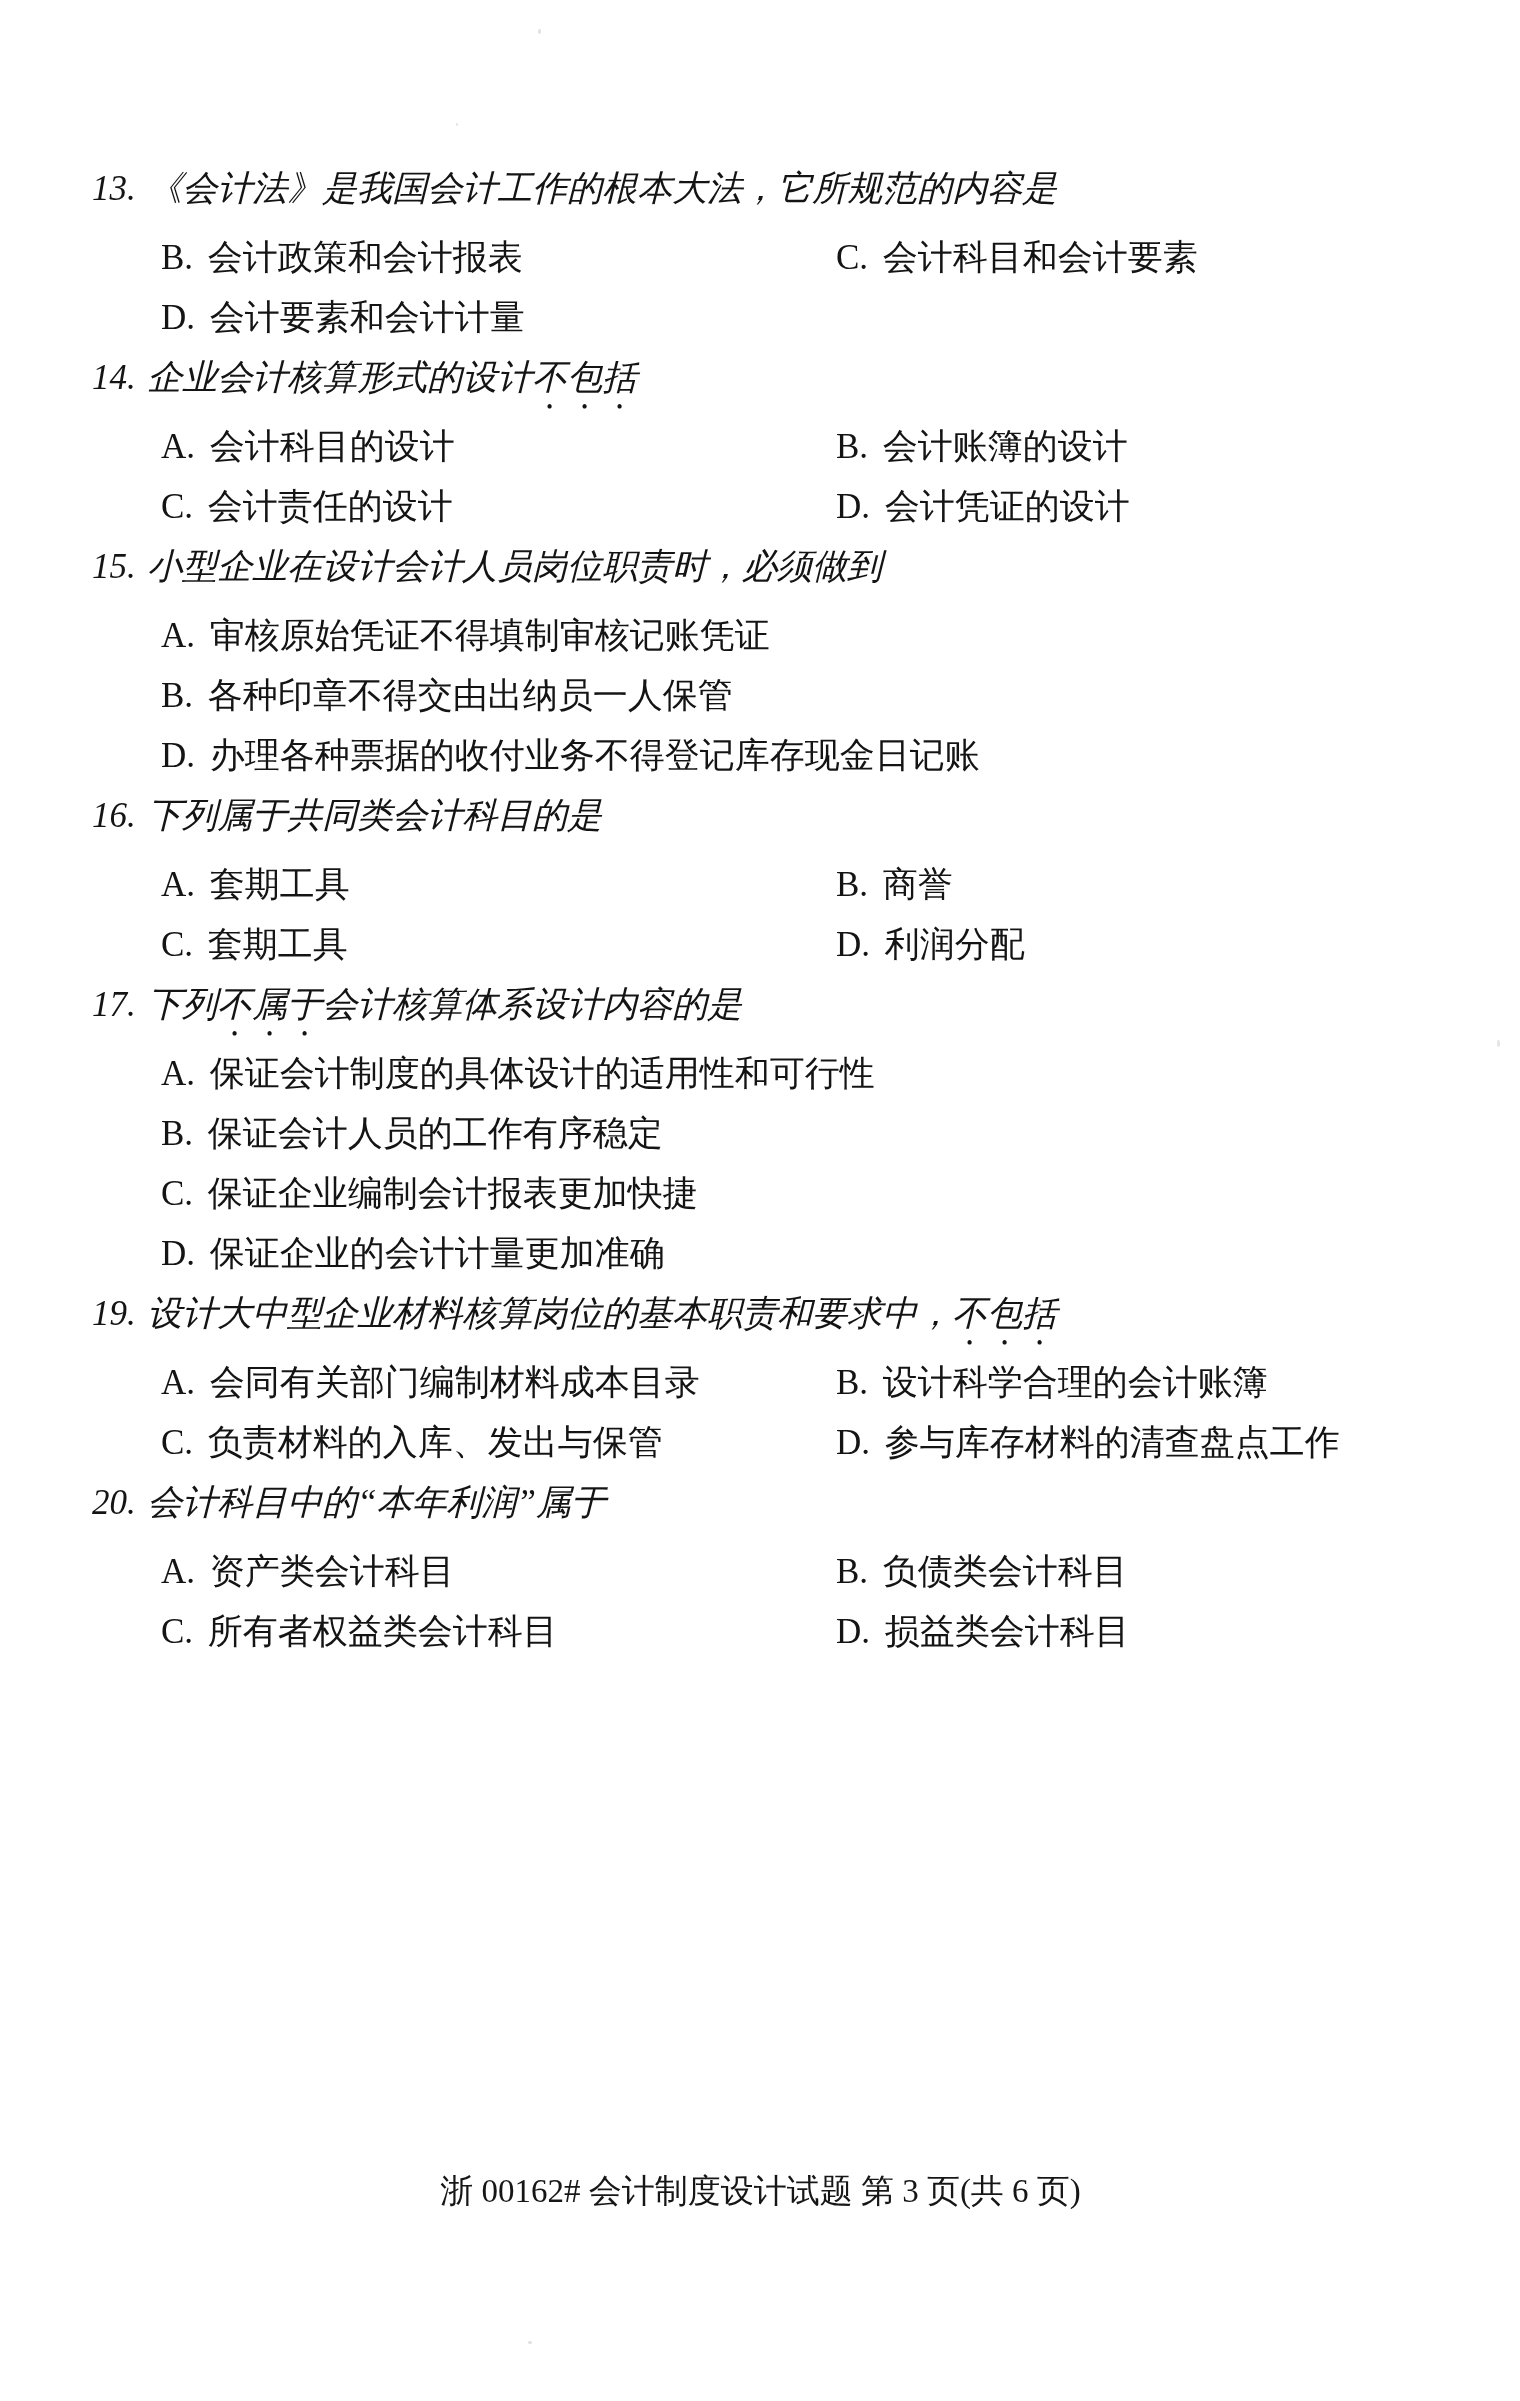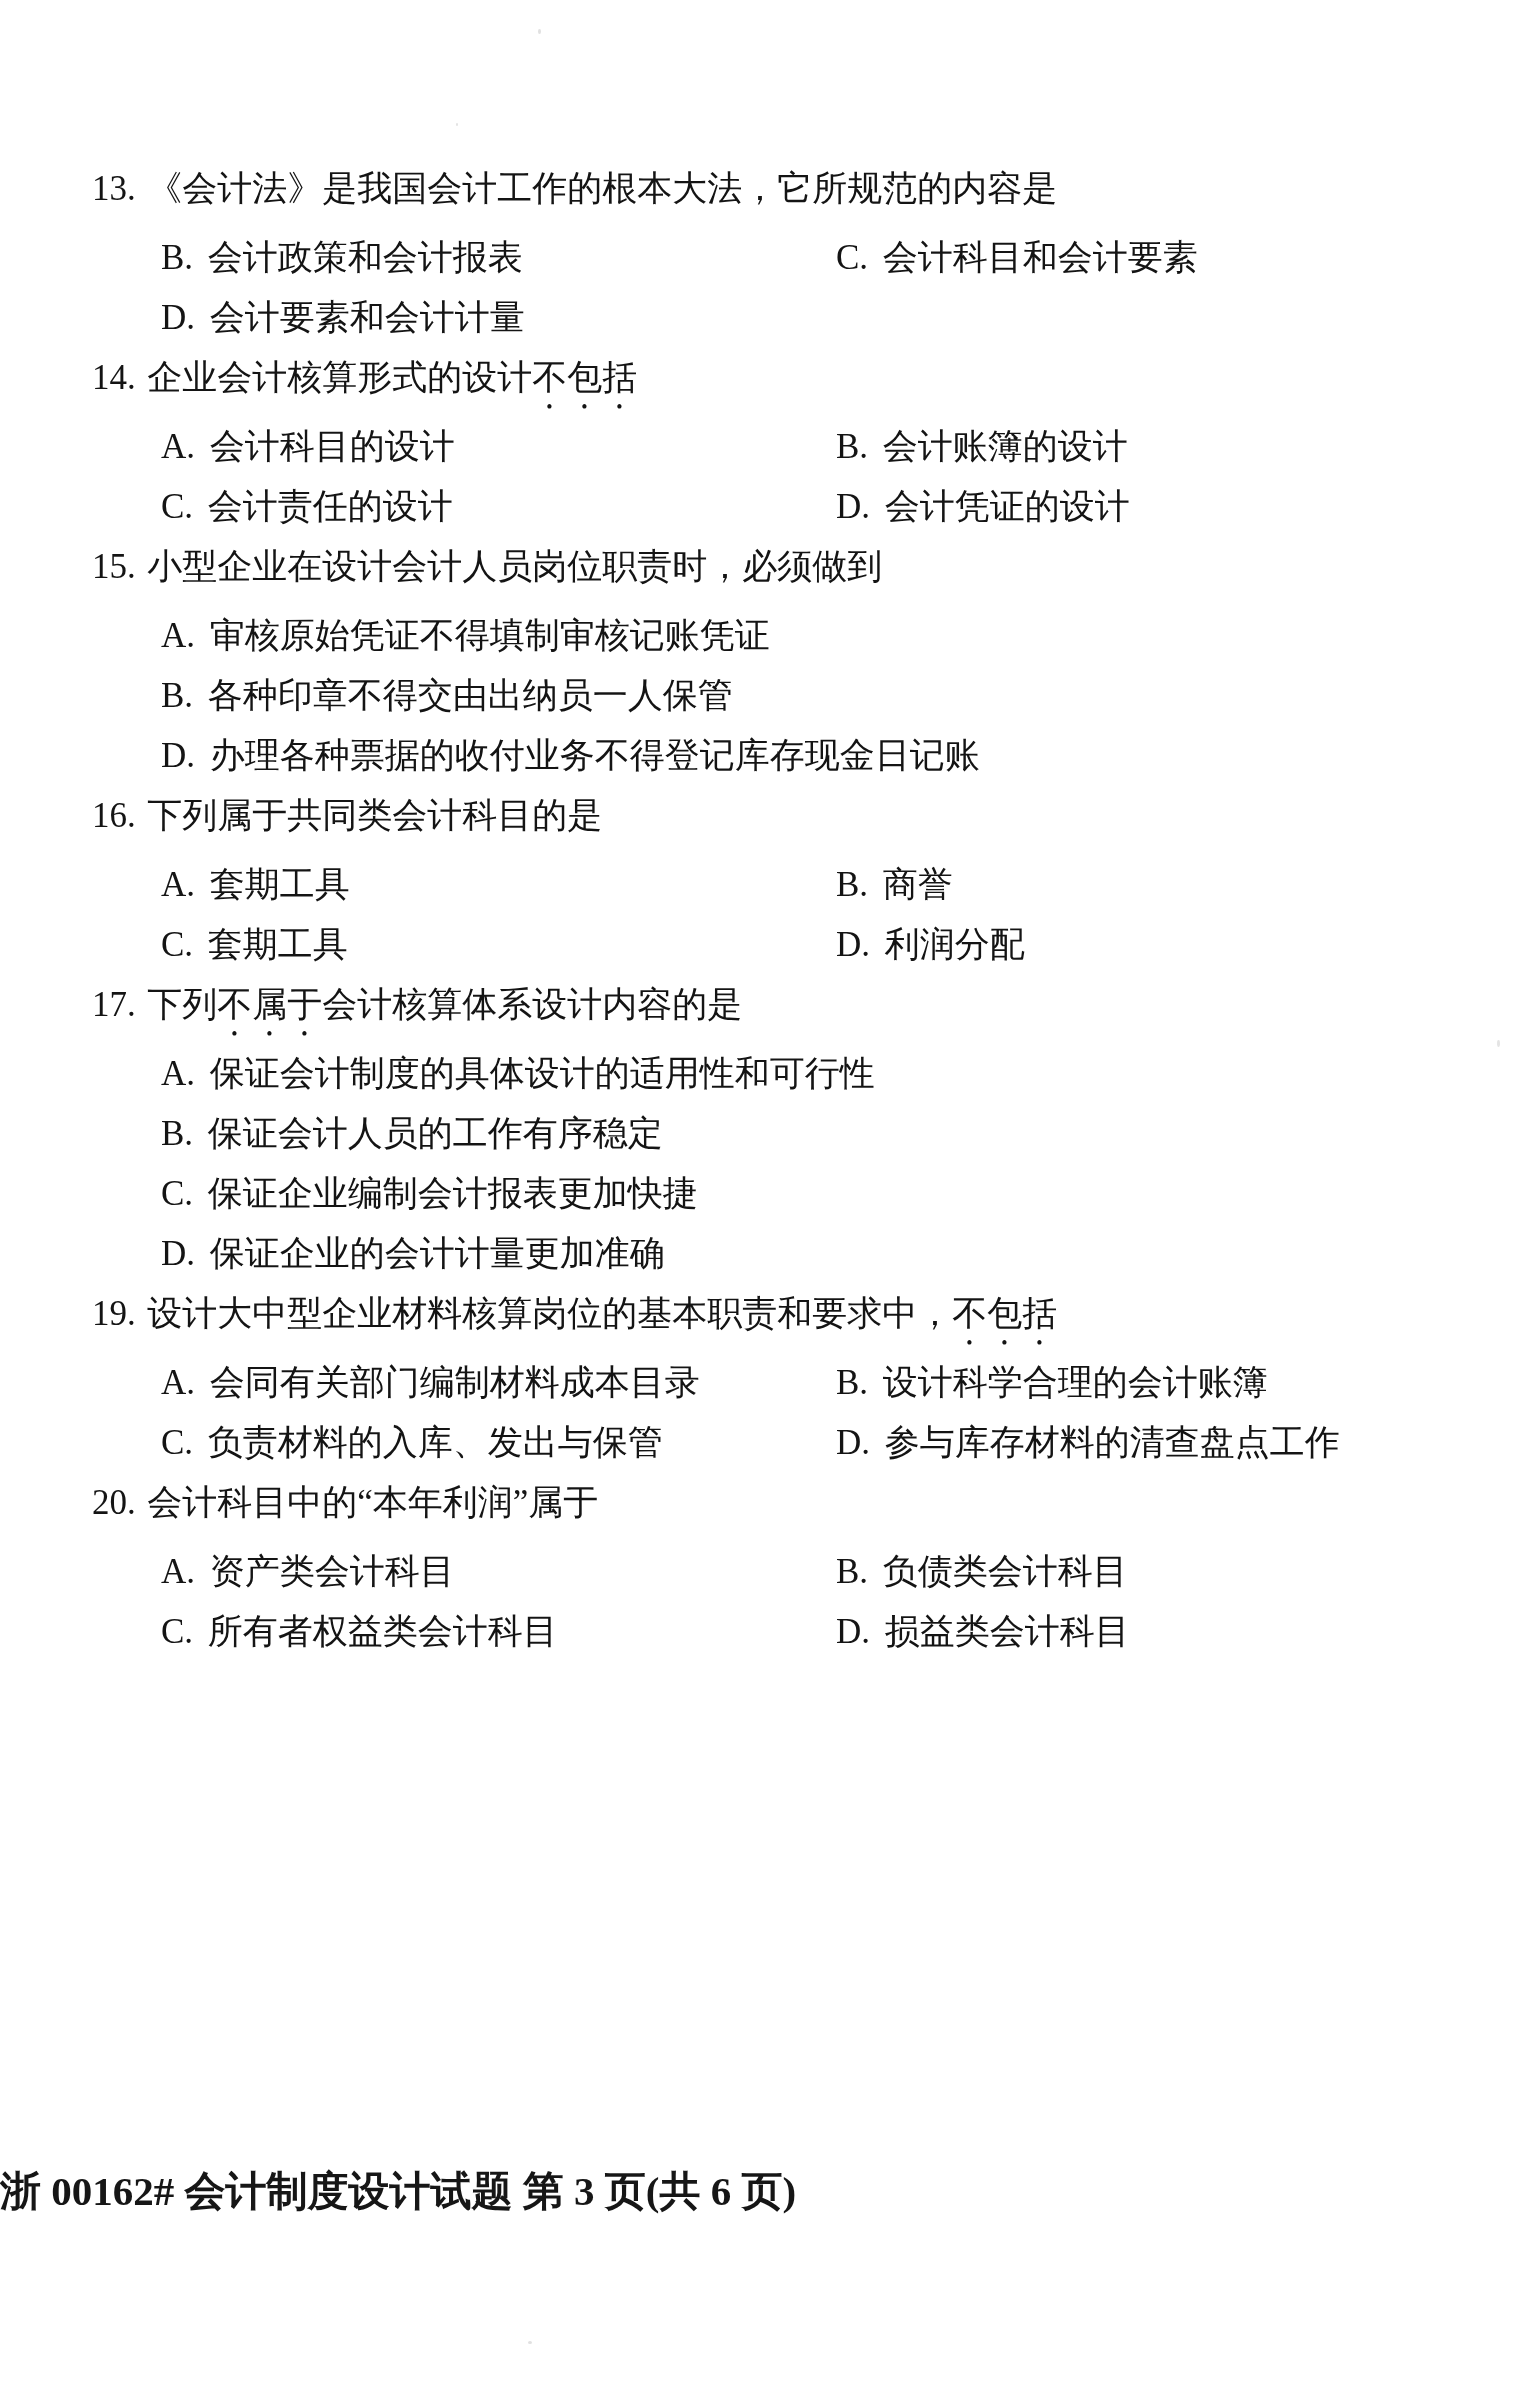--- a/index.html
+++ b/index.html
@@ -15,20 +15,21 @@
   }
   .content {
     position: absolute;
     top: 159px;
     left: 92px;
     right: 41px;
   }
   .stem-line {
     line-height: 60px;
     white-space: nowrap;
+    font-style: italic;
   }
   .qnum { display: inline-block; margin-right: 11.4px; }
   .emph {
     -webkit-text-emphasis: filled dot #141414;
     -webkit-text-emphasis-position: under right;
     text-emphasis: filled dot #141414;
     text-emphasis-position: under right;
   }
   .options { margin-left: 69px; }
   .options.two-col {
@@ -38,24 +39,24 @@
   .option {
     line-height: 60px;
     white-space: nowrap;
   }
   .opt-label { display: inline-block; margin-right: 14.6px; }
   .footer {
     position: absolute;
     top: 2170px;
     left: 0;
     width: 100%;
-    font-size: 41px;
+    text-align: center;
+    font-size: 33px;
     line-height: 42px;
     color: #161616;
-    font-weight: bold;
   }
   .artifact {
     position: absolute;
     background: #c9c9c9;
     border-radius: 50%;
   }
   .a1 { left: 538px; top: 29px;  width: 3.2px; height: 4.9px; opacity: .55; }
   .a2 { left: 456px; top: 123px; width: 2.4px; height: 3.2px; opacity: .5; }
   .a3 { left: 1497px; top: 1040px; width: 3.2px; height: 7.3px; opacity: .5; }
   .a4 { left: 528px; top: 2341px; width: 4px; height: 3.2px; opacity: .55; }

